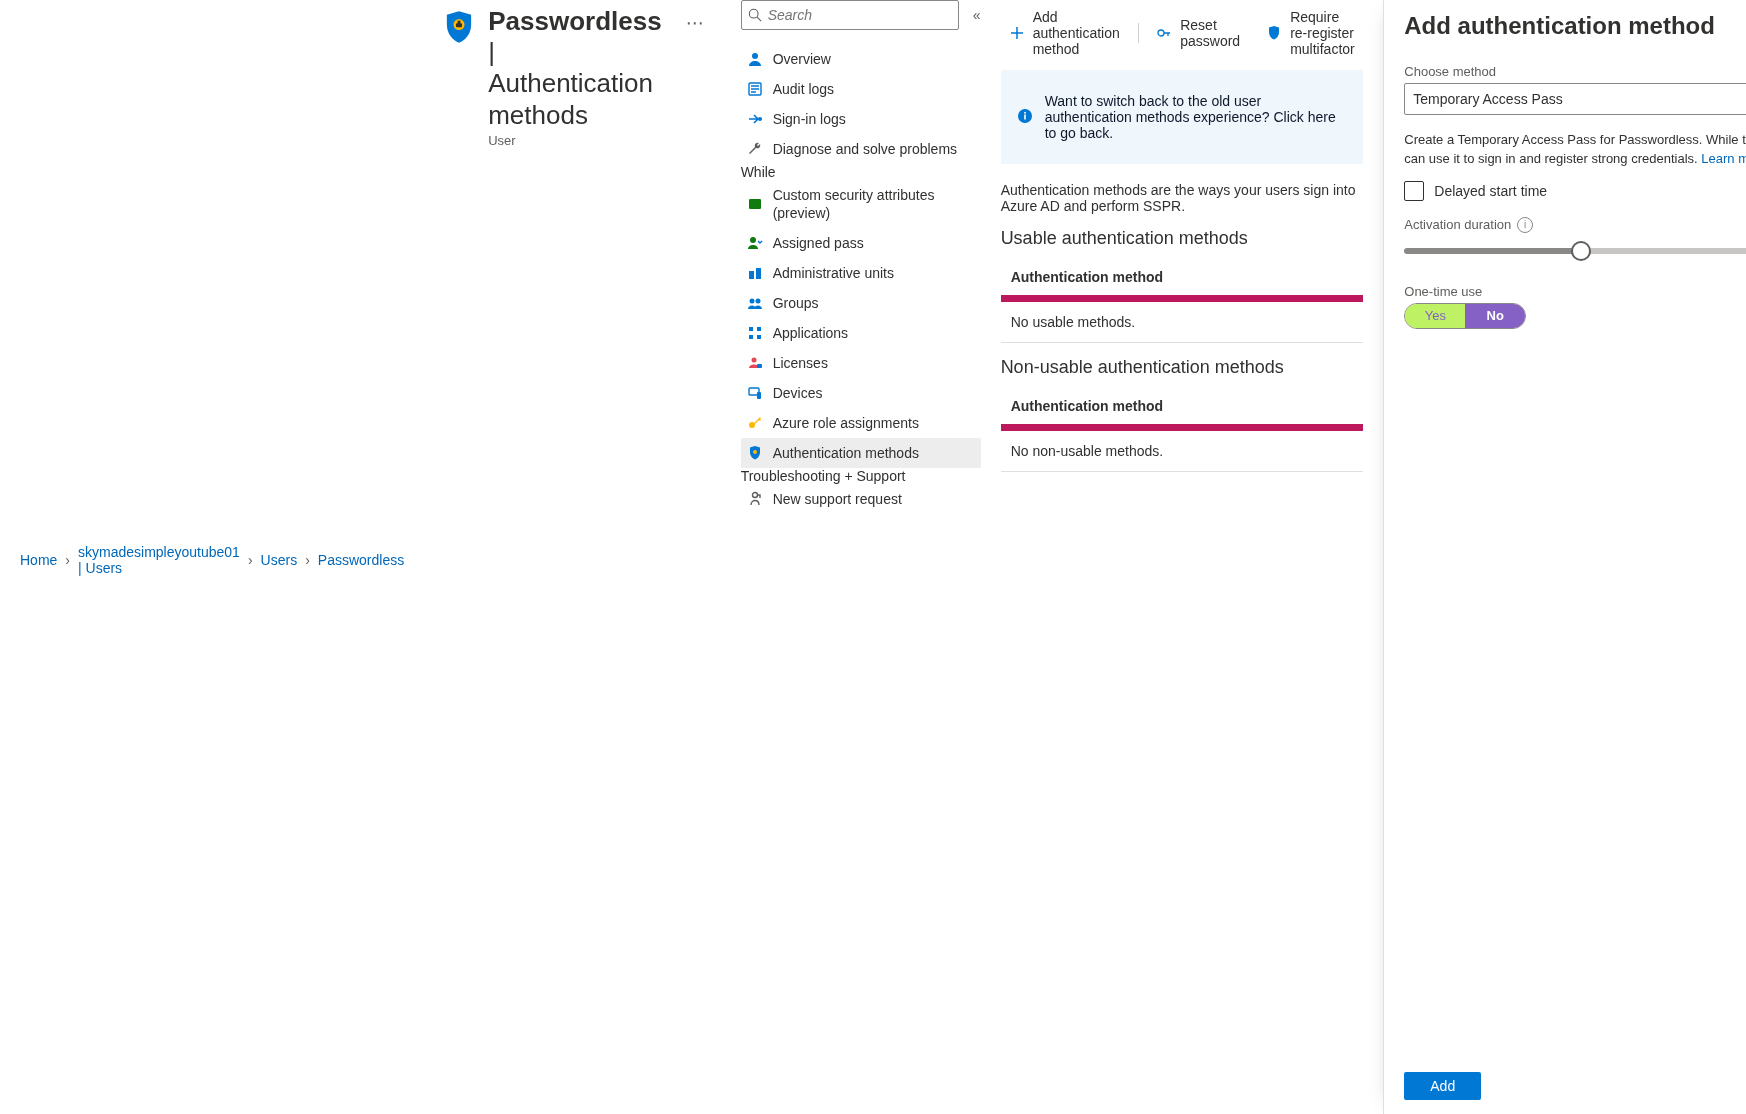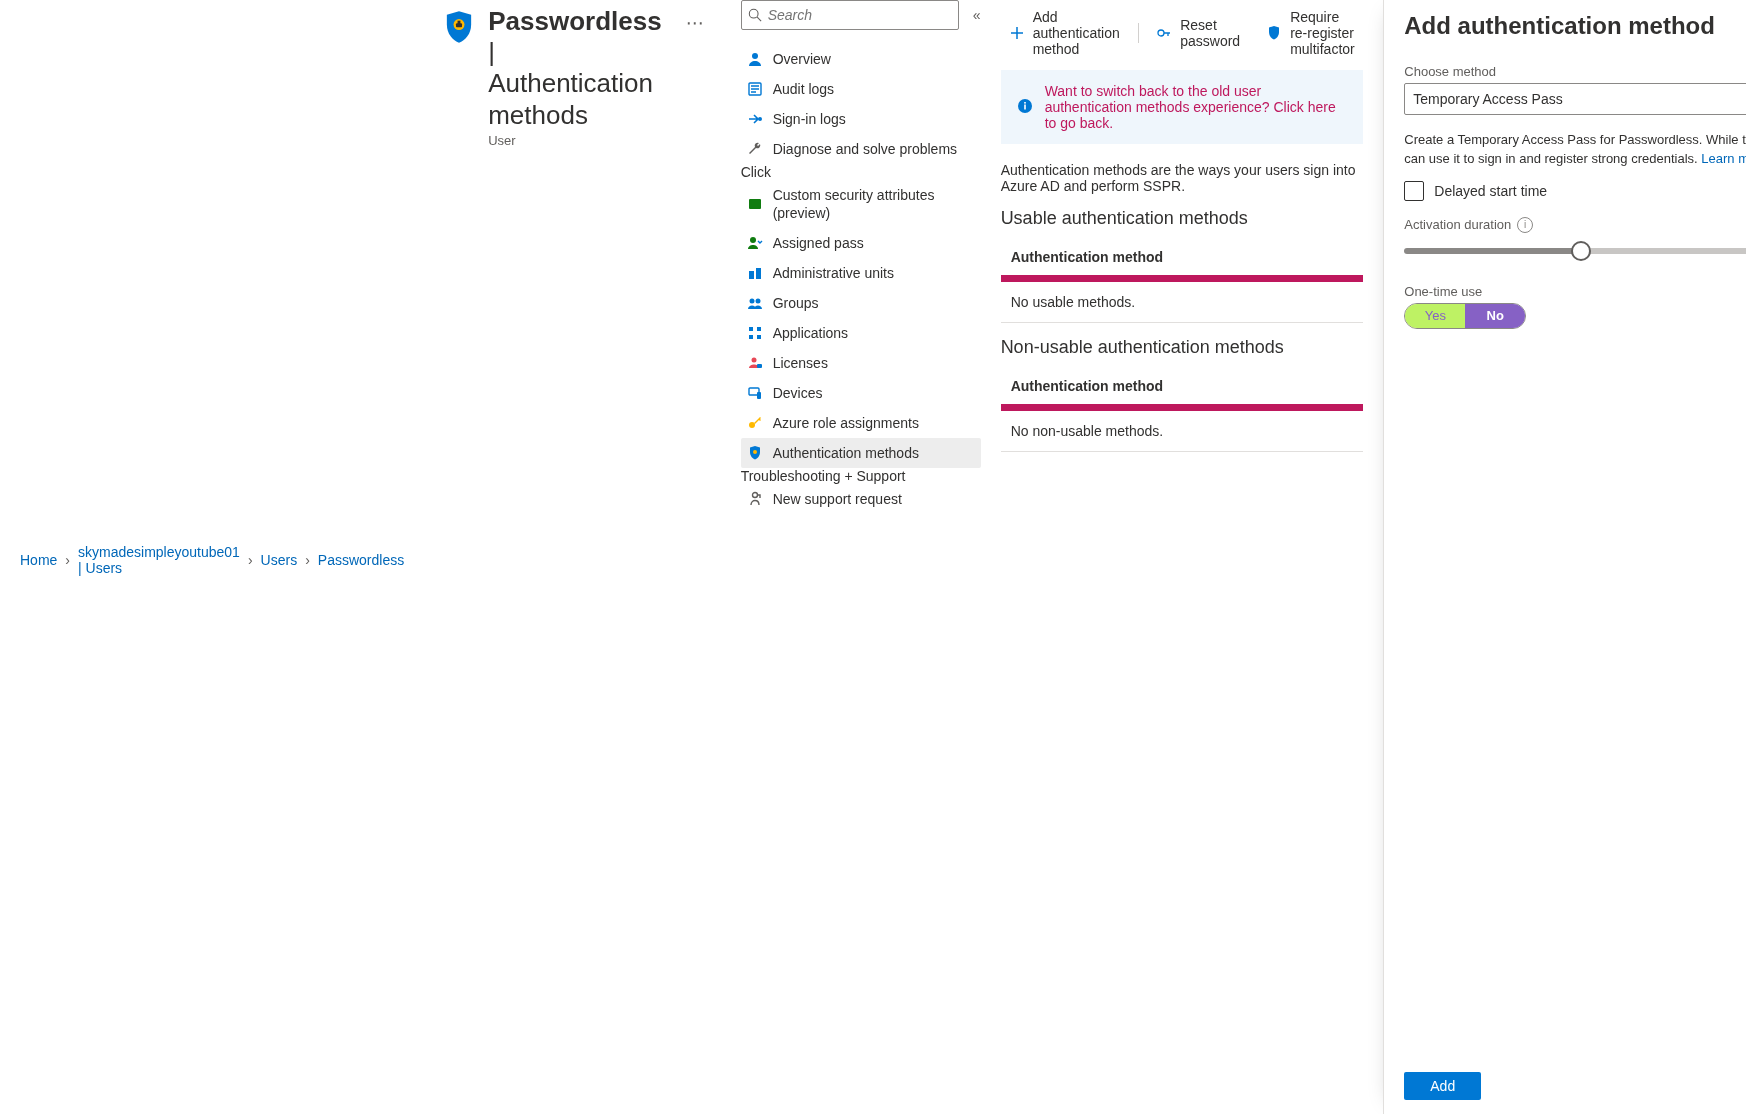--- a/index.html
+++ b/index.html
@@ -28,21 +28,21 @@
   .nav li.selected{background:#ededed;}
   .nav li .txt{flex:1;}
   .nav li .icon{width:16px;height:16px;display:inline-flex;align-items:center;justify-content:center;font-size:14px;}
   .nav li.wrap .txt{white-space:normal;}
   
   .main{flex:1;padding:0 20px;box-sizing:border-box;min-width:0;overflow:hidden;}
   .toolbar{display:flex;align-items:center;gap:10px;padding:5px 0;}
   .tool{display:flex;align-items:center;gap:8px;padding:4px 8px;color:#323130;cursor:pointer;border-radius:2px;}
   .tool .i{color:#0078d4;width:16px;height:16px;display:inline-flex;align-items:center;justify-content:center;}
   .tsep{width:1px;height:20px;background:#d2d0ce;}
-  .infobar{display:flex;align-items:center;gap:12px;background:#eff6fc;border-top:1px solid #eff6fc;border-bottom:1px solid #eff6fc;padding:12px 16px;color:#be185d;margin-top:4px;}
+  .infobar{display:flex;align-items:center;gap:12px;background:#eff6fc;border-top:1px solid #eff6fc;border-bottom:1px solid #eff6fc;padding:22px 16px;color:#0f172a;margin-top:4px;}
   .infobar .ii{color:#0078d4;}
   .intro{margin:18px 0 10px 0;color:#323130;}
   .section-title{font-size:18px;font-weight:400;margin:14px 0 10px 0;}
   table.methods{width:100%;border-collapse:collapse;}
   table.methods th{text-align:left;font-weight:600;padding:10px 10px;border-bottom:7px solid #be185d;}
   table.methods td{padding:12px 10px;border-bottom:1px solid #e1dfdd;color:#323130;}
   
   .panel{width:548px;border-left:1px solid #e1dfdd;box-shadow:-6px 0 20px -14px rgba(0,0,0,.25);display:flex;flex-direction:column;position:relative;}
   .panel-head{display:flex;align-items:flex-start;justify-content:space-between;padding:12px 20px 24px 20px;}
   .panel-head h2{margin:0;font-size:24px;font-weight:600;}
@@ -145,21 +145,21 @@
           </li>
           <li>
             <span class="icon">
               <svg width="16" height="16" viewBox="0 0 16 16">
                 <path d="M13 3a3 3 0 0 1-4 4L3 13l-1-1 6-6a3 3 0 0 1 4-4l-2 2 1 1 2-2z" fill="#605e5c"></path>
               </svg>
             </span>
             <span class="txt">Diagnose and solve problems</span>
           </li>
         </ul>
-      <span class="nav section">Click</span>
+      <span class="nav section">While</span>
       <ul class="nav" id="nav-manage">
           <li class="wrap">
             <span class="icon">
               <svg width="16" height="16" viewBox="0 0 16 16">
                 <rect x="2" y="3" width="12" height="10" rx="1" fill="#107c10"></rect>
               </svg>
             </span>
             <span class="txt">Custom security attributes (preview)</span>
           </li>
           <li>

